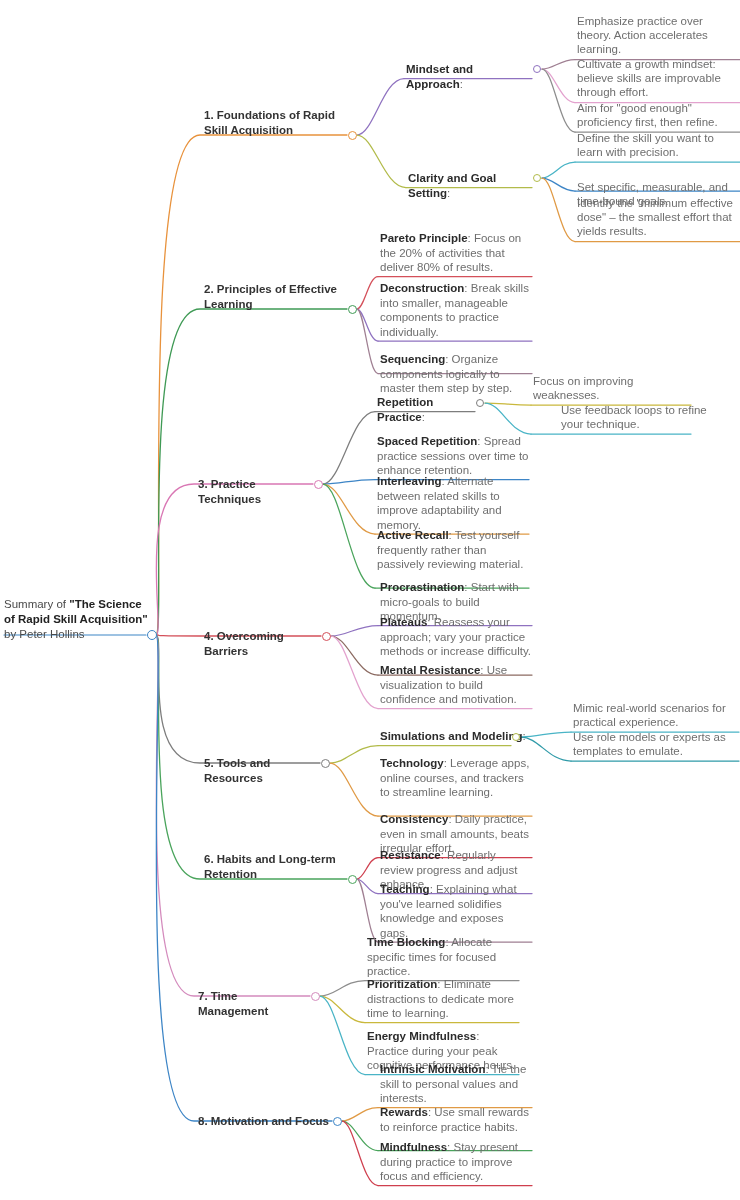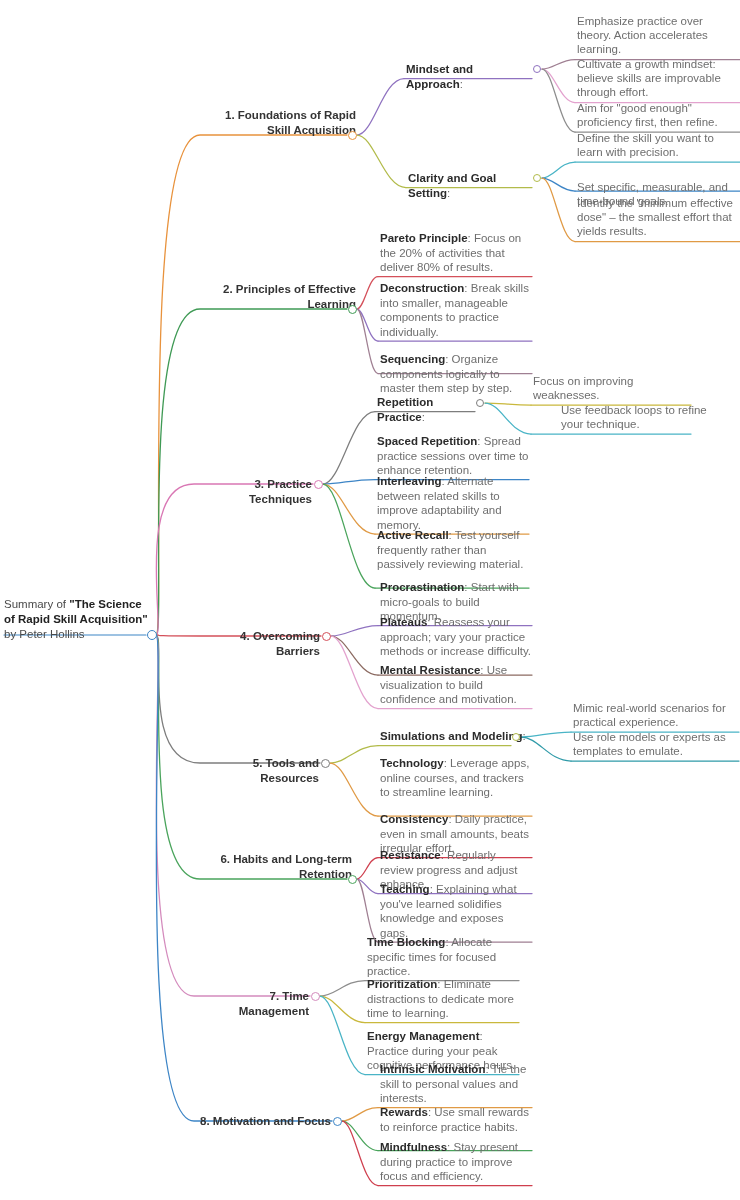--- a/index.html
+++ b/index.html
@@ -14,21 +14,21 @@
   
   .root-label{
     position:absolute;font-size:11.5px;line-height:15px;color:#4a4a4a;
     text-align:left;width:150px;
   }
   .root-label b{color:#222222;font-weight:bold;}
 
   
   .topic{
     position:absolute;font-size:11.5px;line-height:14.5px;font-weight:bold;
-    color:#333333;text-align:right;
+    color:#333333;text-align:left;
   }
   
   .sub{
     position:absolute;font-size:11.5px;line-height:14.5px;color:#6e6e6e;
     text-align:left;
   }
   .sub b{color:#2b2b2b;font-weight:bold;}
   .sub .colon{color:#6e6e6e;font-weight:normal;}
   
   .leaf{
@@ -161,20 +161,20 @@
       <div class="sub" style="left: 380px; top: 756px; width: 152px;"><b>Technology</b><span class="colon">: Leverage apps, online courses, and trackers to streamline learning.</span></div>
       <div class="topic" style="left: 204px; top: 852px; width: 148px;">6. Habits and Long-term Retention</div>
       <div class="dot" style="left: 347.5px; top: 874.5px; width: 9px; height: 9px; border: 1.4px solid rgb(74, 164, 92);"></div>
       <div class="sub" style="left: 380px; top: 812px; width: 152px;"><b>Consistency</b><span class="colon">: Daily practice, even in small amounts, beats irregular effort.</span></div>
       <div class="sub" style="left: 380px; top: 848px; width: 152px;"><b>Resistance</b><span class="colon">: Regularly review progress and adjust enhance.</span></div>
       <div class="sub" style="left: 380px; top: 882px; width: 152px;"><b>Teaching</b><span class="colon">: Explaining what you've learned solidifies knowledge and exposes gaps.</span></div>
       <div class="topic" style="left: 198px; top: 989px; width: 111px;">7. Time Management</div>
       <div class="dot" style="left: 310.5px; top: 991.5px; width: 9px; height: 9px; border: 1.4px solid rgb(212, 139, 189);"></div>
       <div class="sub" style="left: 367px; top: 935px; width: 152px;"><b>Time Blocking</b><span class="colon">: Allocate specific times for focused practice.</span></div>
       <div class="sub" style="left: 367px; top: 977px; width: 152px;"><b>Prioritization</b><span class="colon">: Eliminate distractions to dedicate more time to learning.</span></div>
-      <div class="sub" style="left: 367px; top: 1029px; width: 152px;"><b>Energy Management</b><span class="colon">: Practice during your peak cognitive performance hours.</span></div>
+      <div class="sub" style="left: 367px; top: 1029px; width: 152px;"><b>Energy Mindfulness</b><span class="colon">: Practice during your peak cognitive performance hours.</span></div>
       <div class="topic" style="left: 198px; top: 1114px; width: 133px;">8. Motivation and Focus</div>
       <div class="dot" style="left: 332.5px; top: 1116.5px; width: 9px; height: 9px; border: 1.4px solid rgb(61, 133, 198);"></div>
       <div class="sub" style="left: 380px; top: 1062px; width: 152px;"><b>Intrinsic Motivation</b><span class="colon">: Tie the skill to personal values and interests.</span></div>
       <div class="sub" style="left: 380px; top: 1105px; width: 152px;"><b>Rewards</b><span class="colon">: Use small rewards to reinforce practice habits.</span></div>
       <div class="sub" style="left: 380px; top: 1140px; width: 152px;"><b>Mindfulness</b><span class="colon">: Stay present during practice to improve focus and efficiency.</span></div>
     </div>
 </div>
 
 </body></html>

